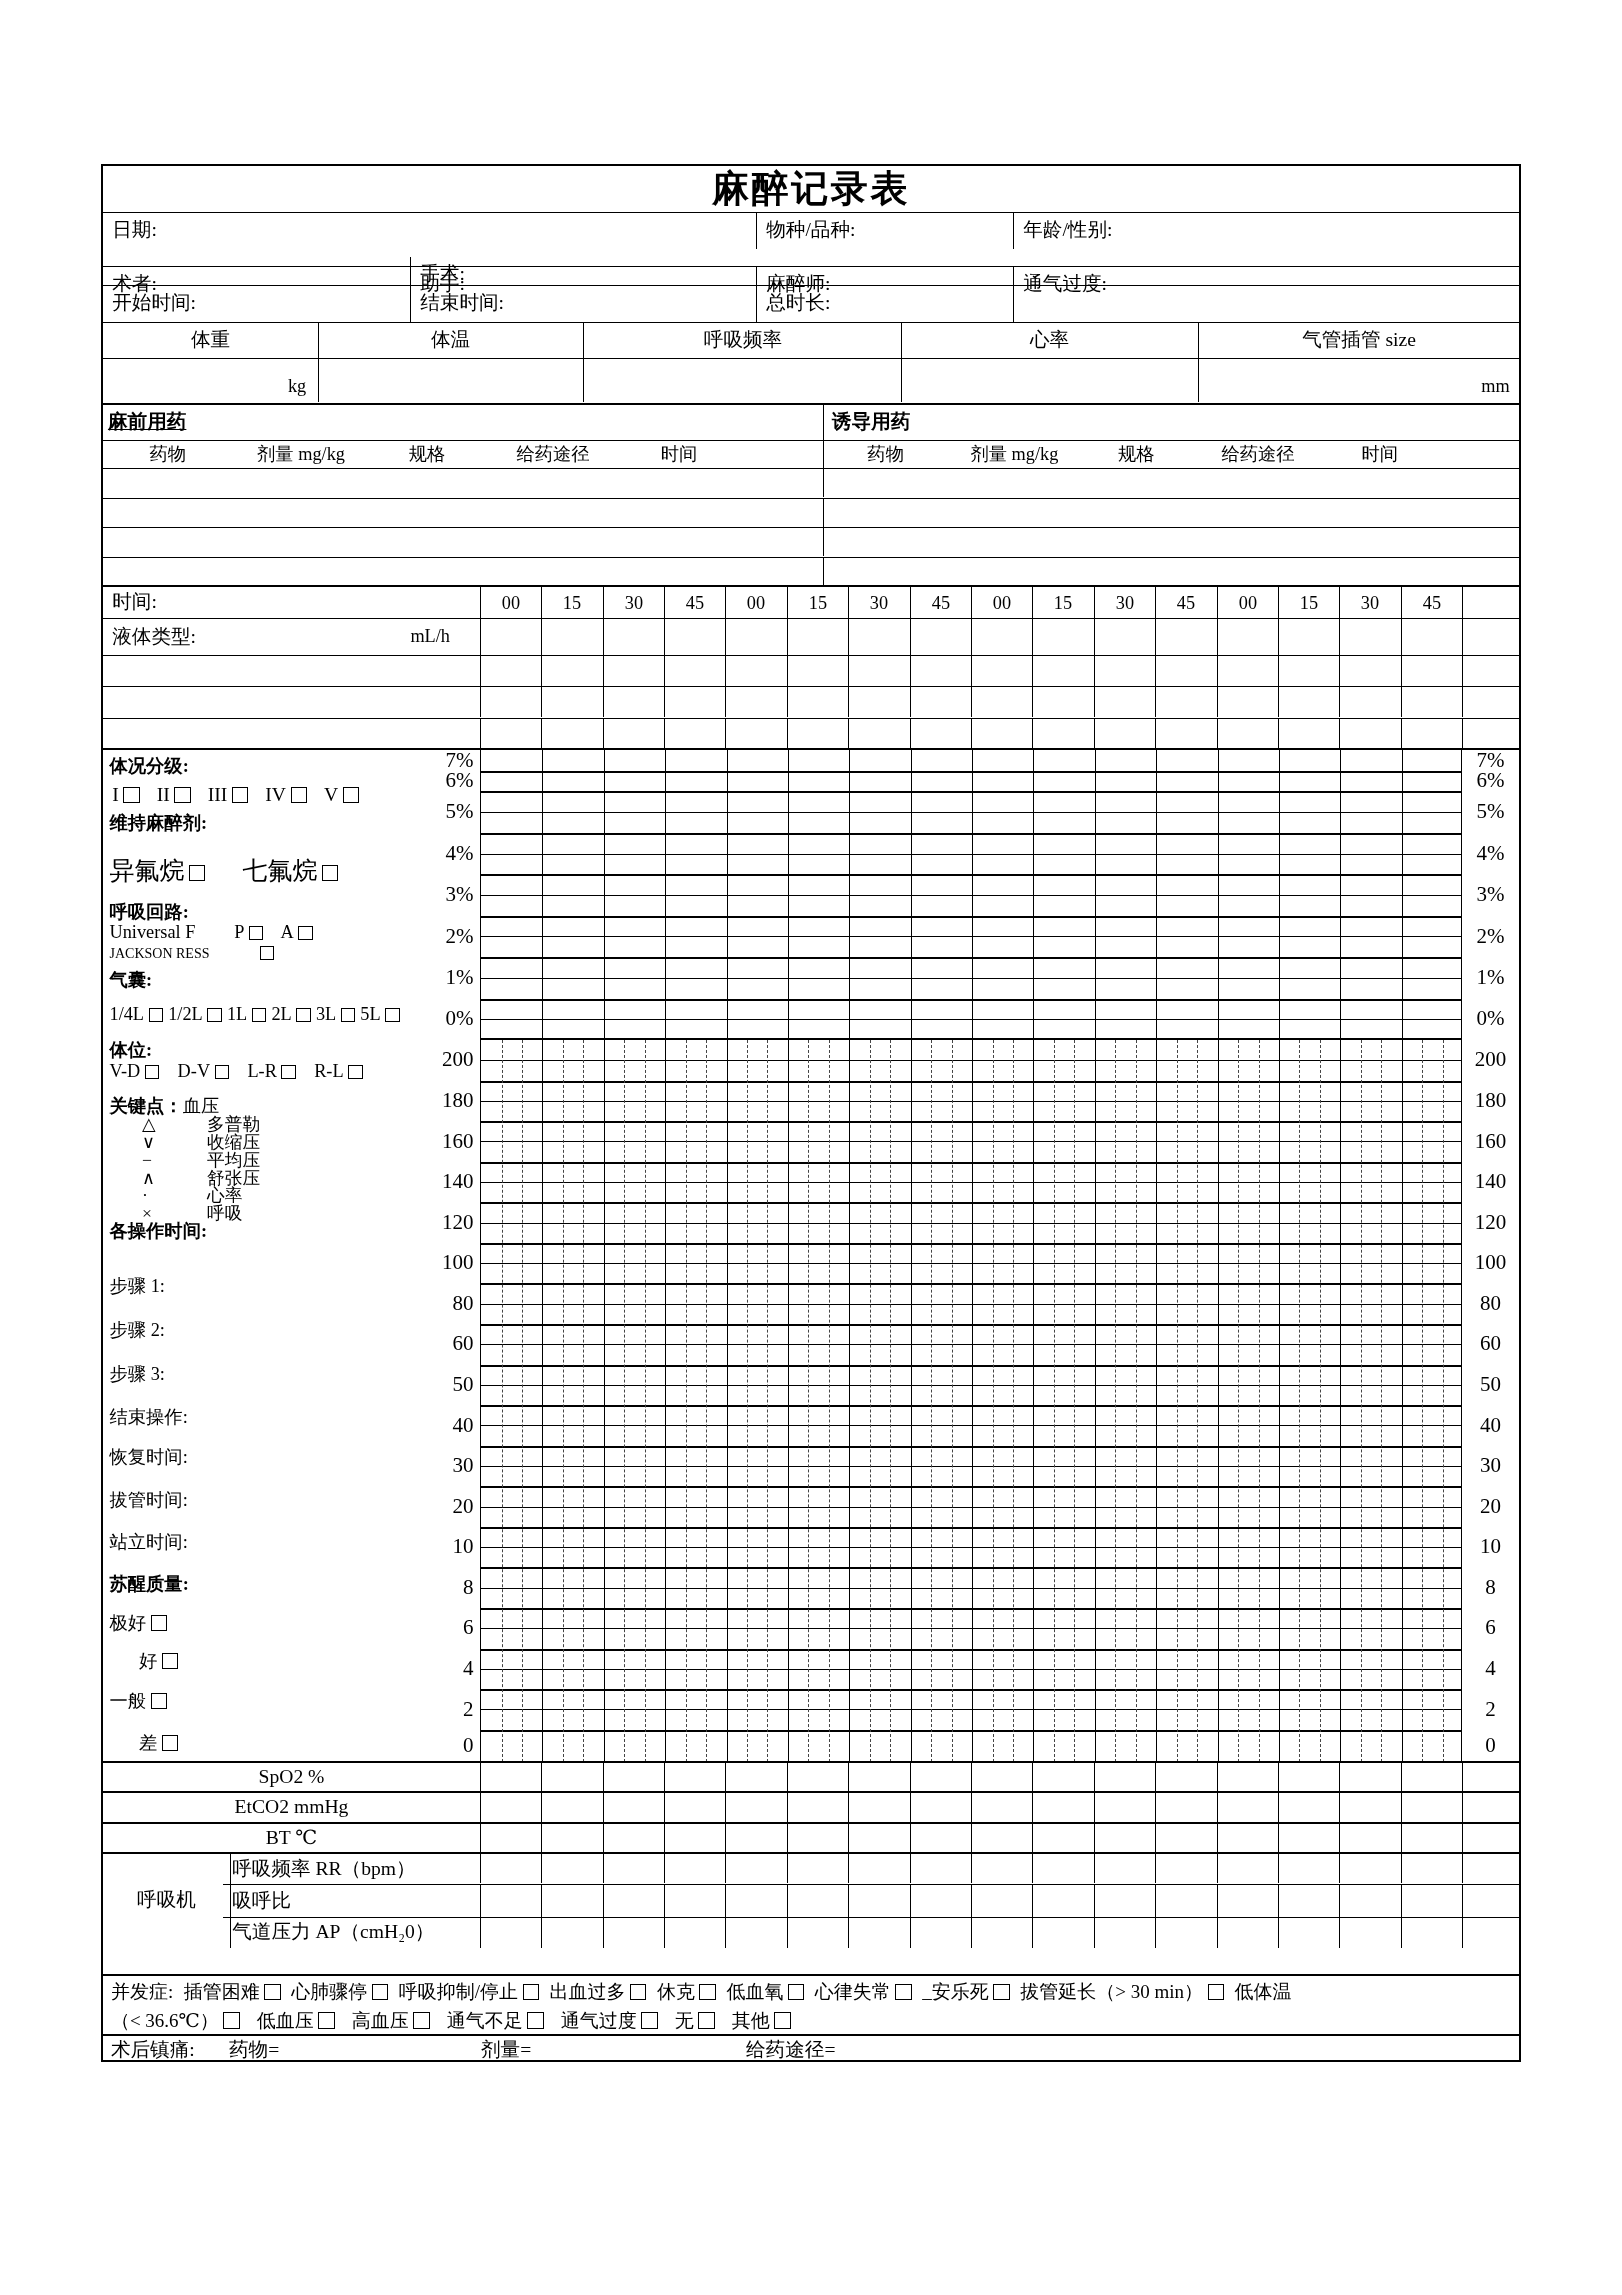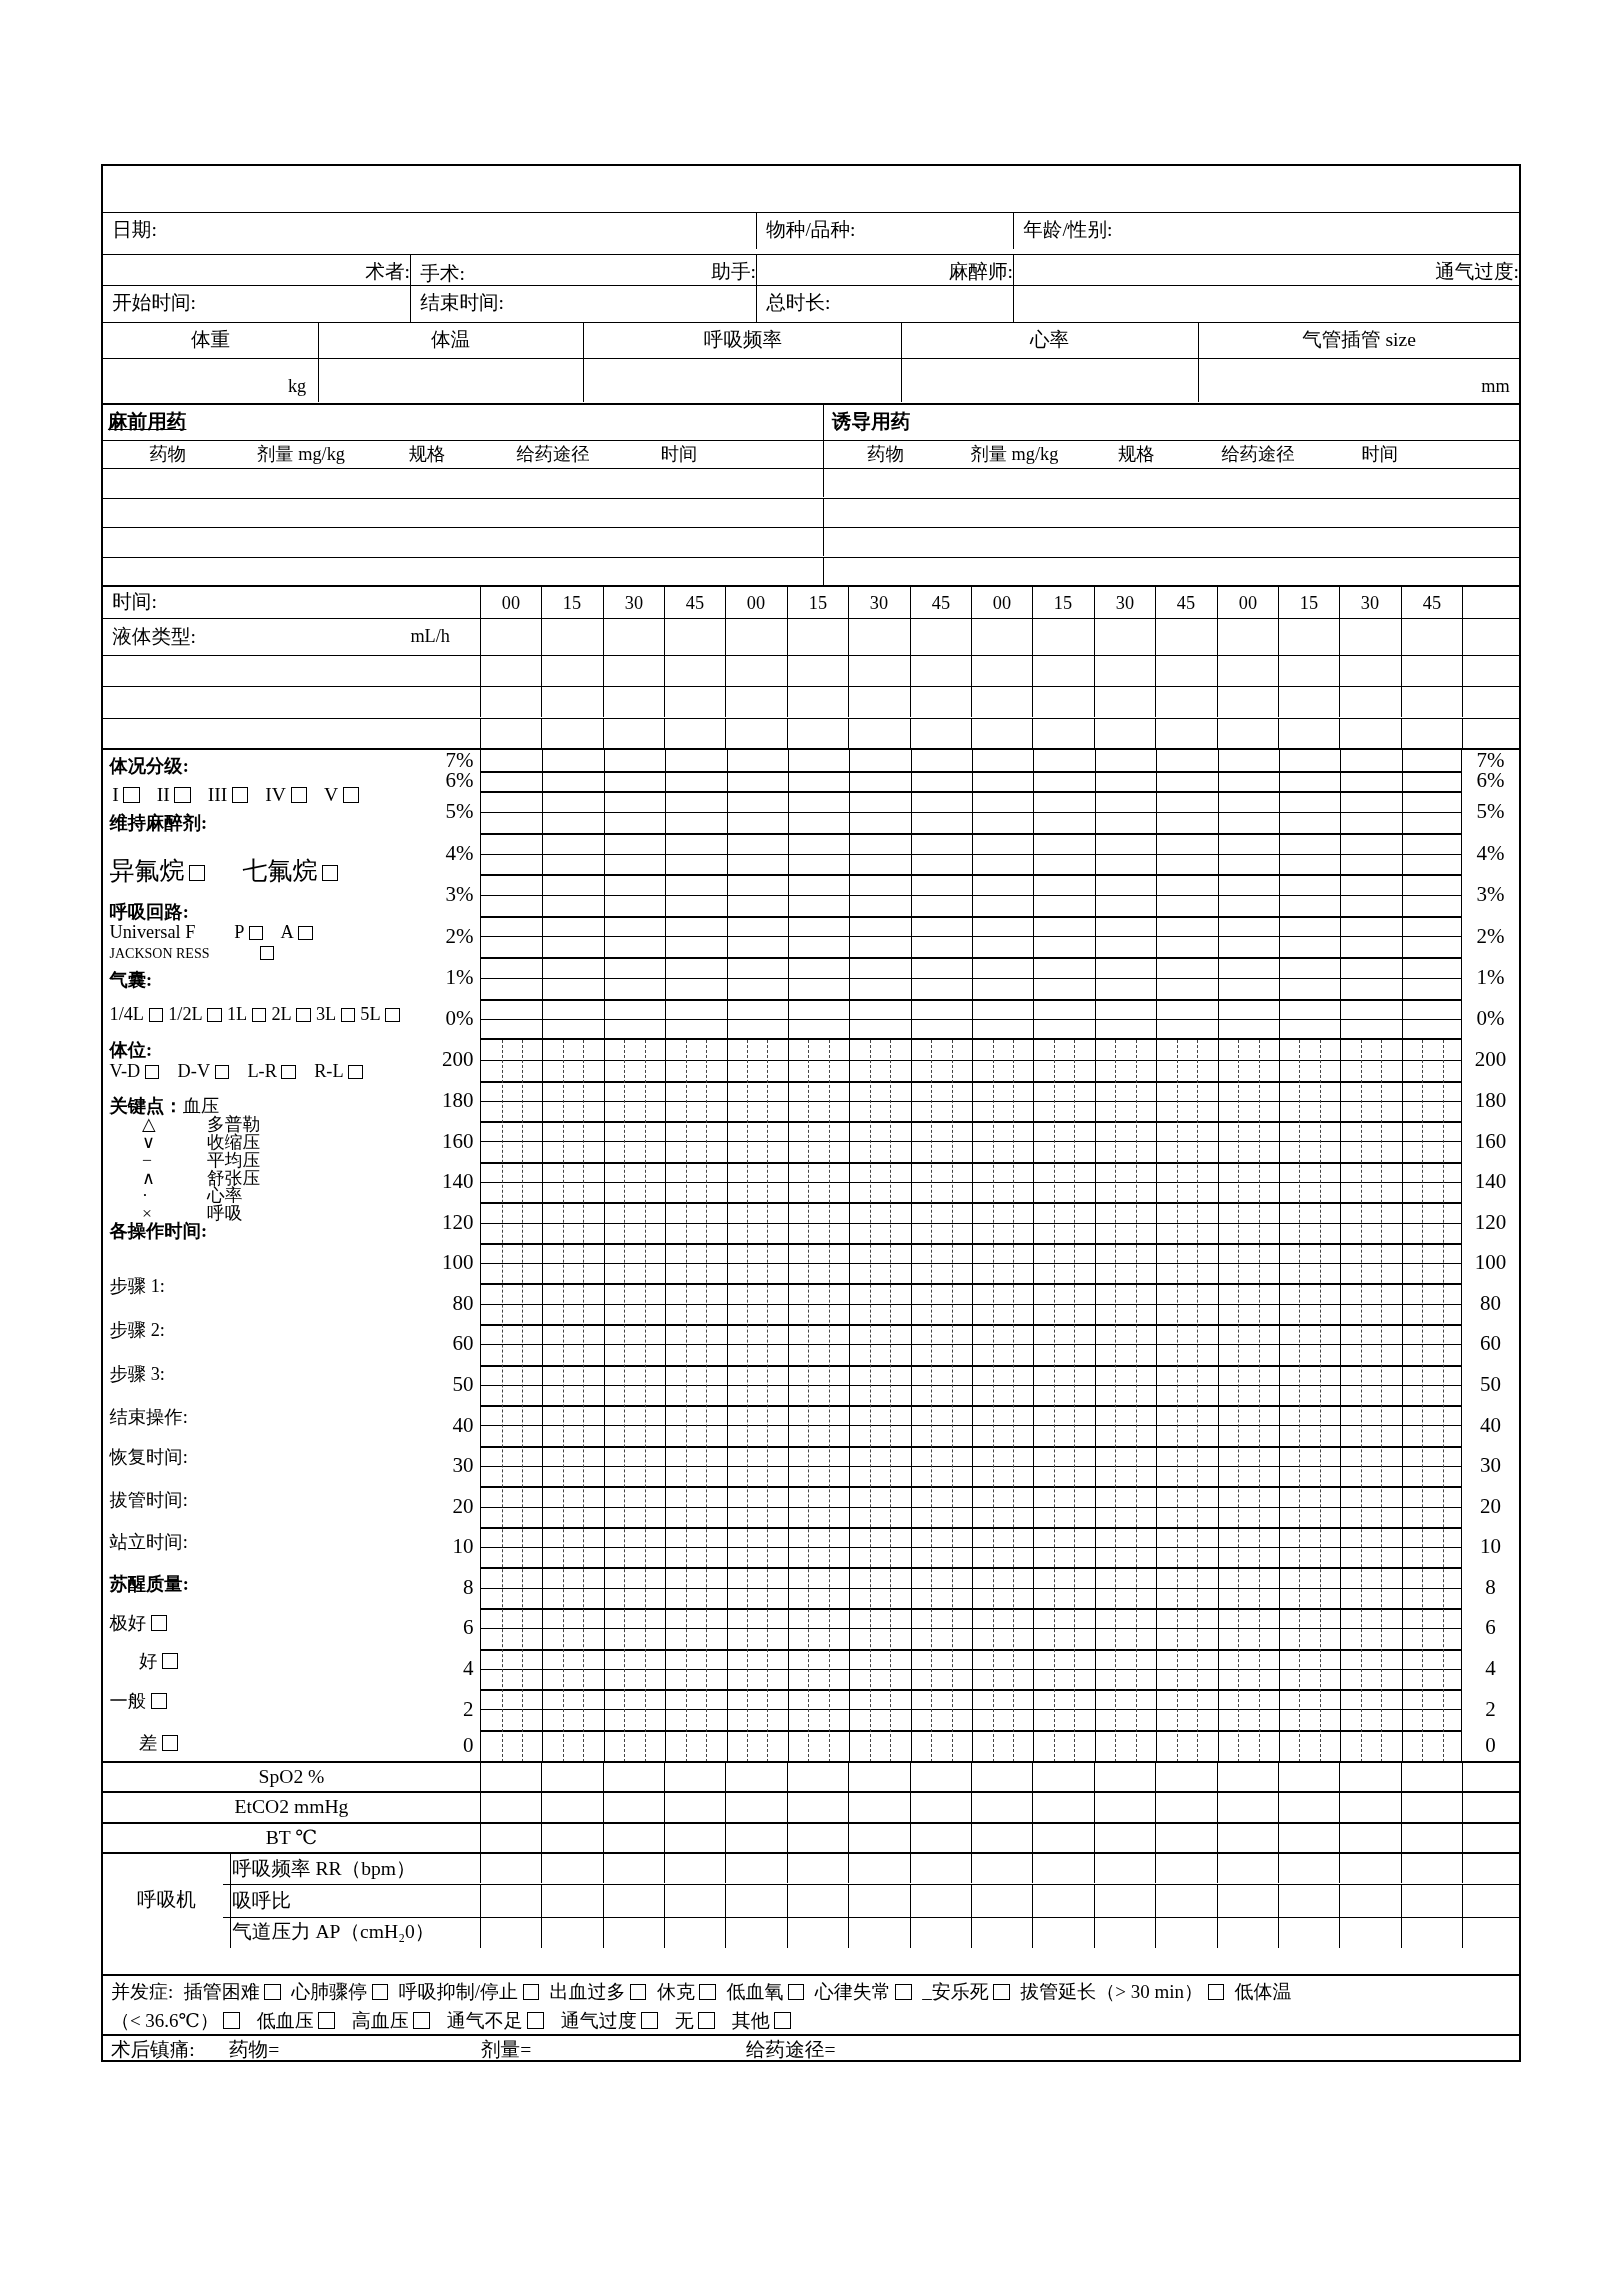--- a/index.html
+++ b/index.html
@@ -37,29 +37,30 @@
   #complications{top:1808px;height:60px;border-top:2px solid #000;font-size:19px;}
   .comp-line{position:absolute;left:7.9px;right:3.9px;display:flex;align-items:center;gap:10.5px;flex-wrap:nowrap;white-space:nowrap;}
   #analgesia-row{top:1868px;height:29.4px;border-top:2px solid #000;font-size:19.6px;}
   .an-item{position:absolute;top:0;line-height:27.5px;white-space:nowrap;}
 </style>
 </head>
 <body>
 
 <div id="form">
 
+  <div class="row" id="title-row">麻醉记录表</div>
 
   <div class="row inforow" style="top:46px;">
     <div class="cell" style="left:0;width:307px;"><span>日期:</span></div>
     <div class="cell" style="left:307px;width:346px;border-left:1.3px solid #000;margin-top:44px;"><span>手术:</span></div>
     <div class="cell" style="left:653px;width:257px;border-left:1.3px solid #000;"><span>物种/品种:</span></div>
     <div class="cell" style="left:910px;right:0;border-left:1.3px solid #000;"><span>年龄/性别:</span></div>
   </div>
 
-  <div class="row inforow" style="top:88px;text-align:right;">
+  <div class="row inforow" style="top:100px;">
     <div class="cell" style="left:0;width:307px;"><span>术者:</span></div>
     <div class="cell" style="left:307px;width:346px;border-left:1.3px solid #000;"><span>助手:</span></div>
     <div class="cell" style="left:653px;width:257px;border-left:1.3px solid #000;"><span>麻醉师:</span></div>
     <div class="cell" style="left:910px;right:0;border-left:1.3px solid #000;"><span>通气过度:</span></div>
   </div>
 
   <div class="row inforow" style="top:119px;height:37px;">
     <div class="cell" style="left:0;width:307px;"><span>开始时间:</span></div>
     <div class="cell" style="left:307px;width:346px;border-left:1.3px solid #000;"><span>结束时间:</span></div>
     <div class="cell" style="left:653px;width:257px;border-left:1.3px solid #000;"><span>总时长:</span></div>

